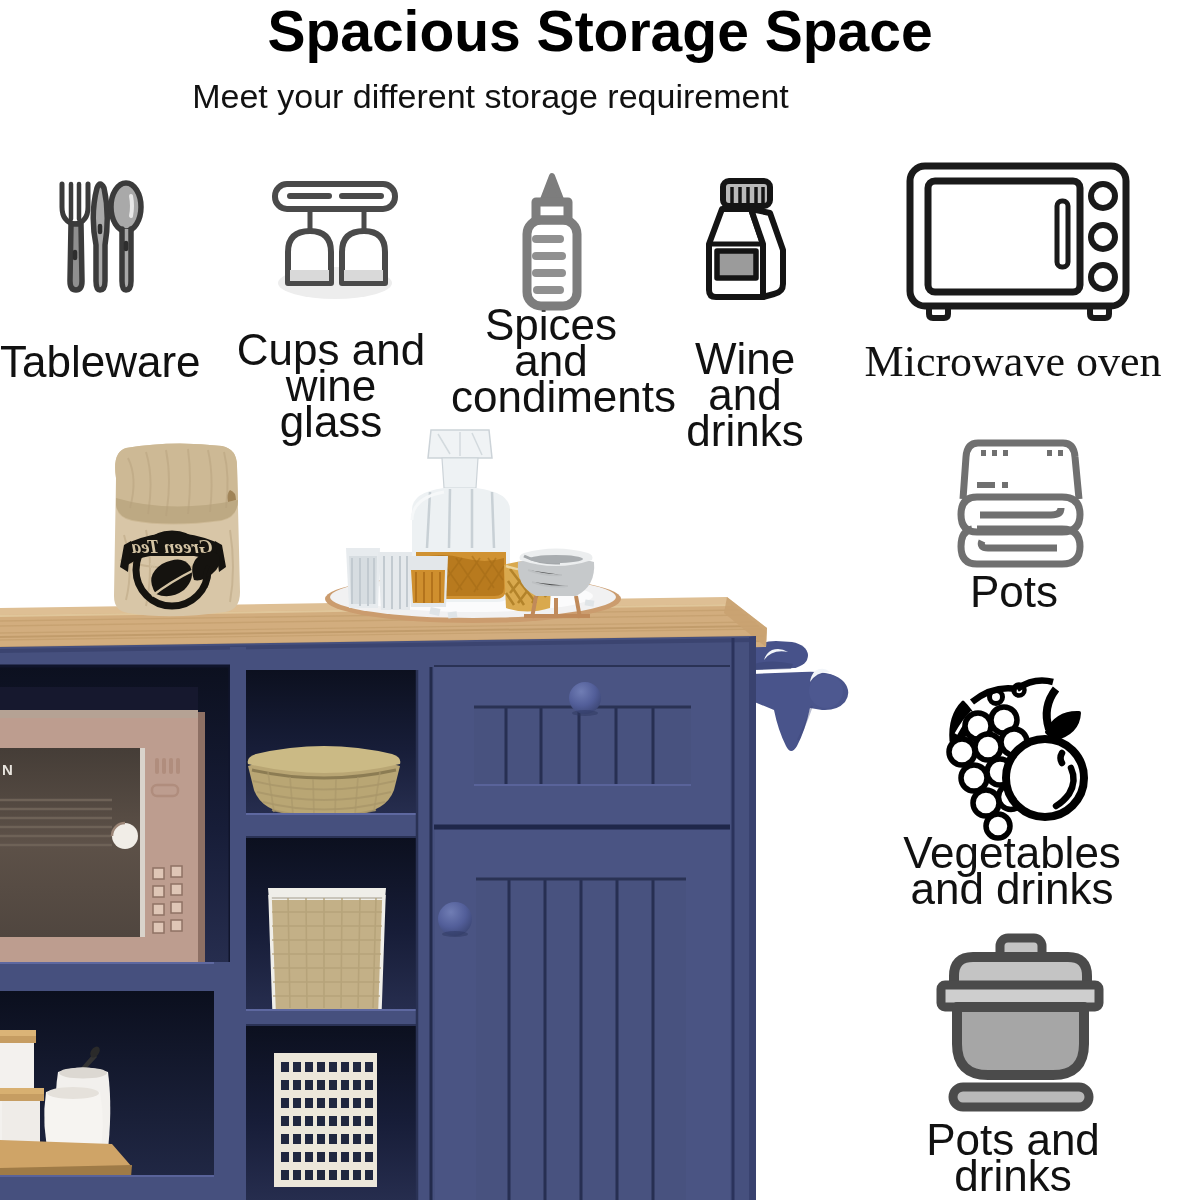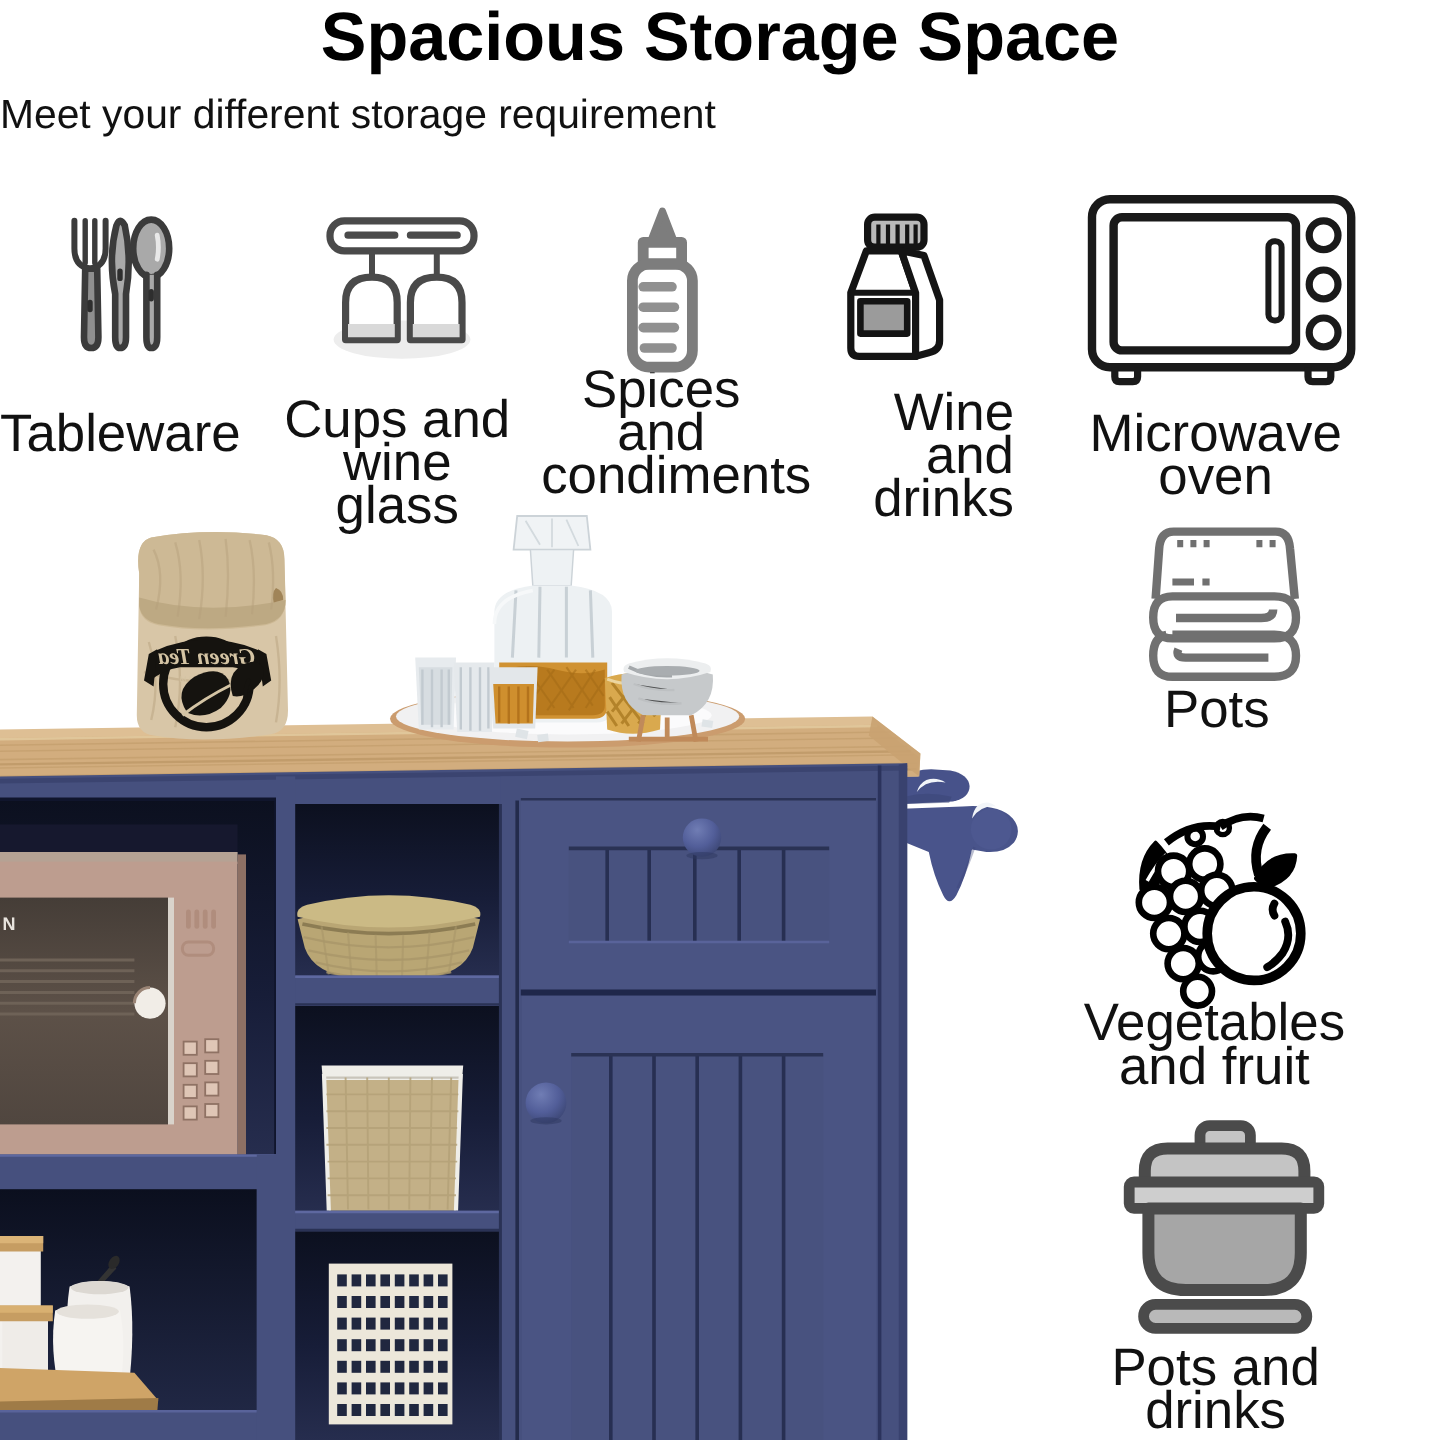--- a/index.html
+++ b/index.html
@@ -4,35 +4,35 @@
 <style>
   html,body{margin:0;padding:0;background:#ffffff;width:1200px;height:1200px;overflow:hidden;}
   body{font-family:"Liberation Sans", sans-serif;position:relative;}
   .cap{position:absolute;color:#111;text-align:center;font-size:44px;line-height:36px;letter-spacing:0px;}
 </style>
 </head>
 <body>
 
 <div style="position:absolute;left:0;top:-2px;width:1200px;text-align:center;font-size:57px;font-weight:bold;letter-spacing:0px;color:#000;">Spacious Storage Space</div>
 
-<div style="position:absolute;left:0;top:77px;width:981px;font-size:34px;color:#111;">Meet your different storage requirement</div>
+<div style="position:absolute;left:0;top:77px;width:981px;text-align:center;font-size:34px;color:#111;">Meet your different storage requirement</div>
 
 <div class="cap" style="left:0px;top:344px;width:200px;">Tableware</div>
 
 <div class="cap" style="left:231px;top:332px;width:200px;">Cups and<br>wine glass</div>
 
 <div class="cap" style="left:451px;top:307px;width:200px;">Spices and<br>condiments</div>
 
-<div class="cap" style="left:645px;top:326px;width:200px;text-align:right;">Wine<br>and drinks</div>
-
-<div class="cap" style="left:863px;top:344px;width:300px;">Microwave oven</div>
+<div class="cap" style="left:645px;top:341px;width:200px;">Wine<br>and drinks</div>
+
+<div class="cap" style="left:863px;top:344px;width:300px;font-family:Liberation Serif, serif;">Microwave oven</div>
 
 <div class="cap" style="left:914px;top:574px;width:200px;">Pots</div>
 
-<div class="cap" style="left:862px;top:835px;width:300px;">Vegetables and fruit</div>
+<div class="cap" style="left:862px;top:835px;width:300px;">Vegetables and drinks</div>
 
 <div class="cap" style="left:863px;top:1122px;width:300px;">Pots and drinks</div>
 
 <svg width="1200" height="1200" viewBox="0 0 1200 1200" style="position:absolute;left:0;top:0;" xmlns="http://www.w3.org/2000/svg">
 <defs>
   <linearGradient id="cavity" x1="0" y1="0" x2="0" y2="1">
     <stop offset="0" stop-color="#0c101f"></stop>
     <stop offset="0.55" stop-color="#171d38"></stop>
     <stop offset="1" stop-color="#262d4e"></stop>
   </linearGradient>

